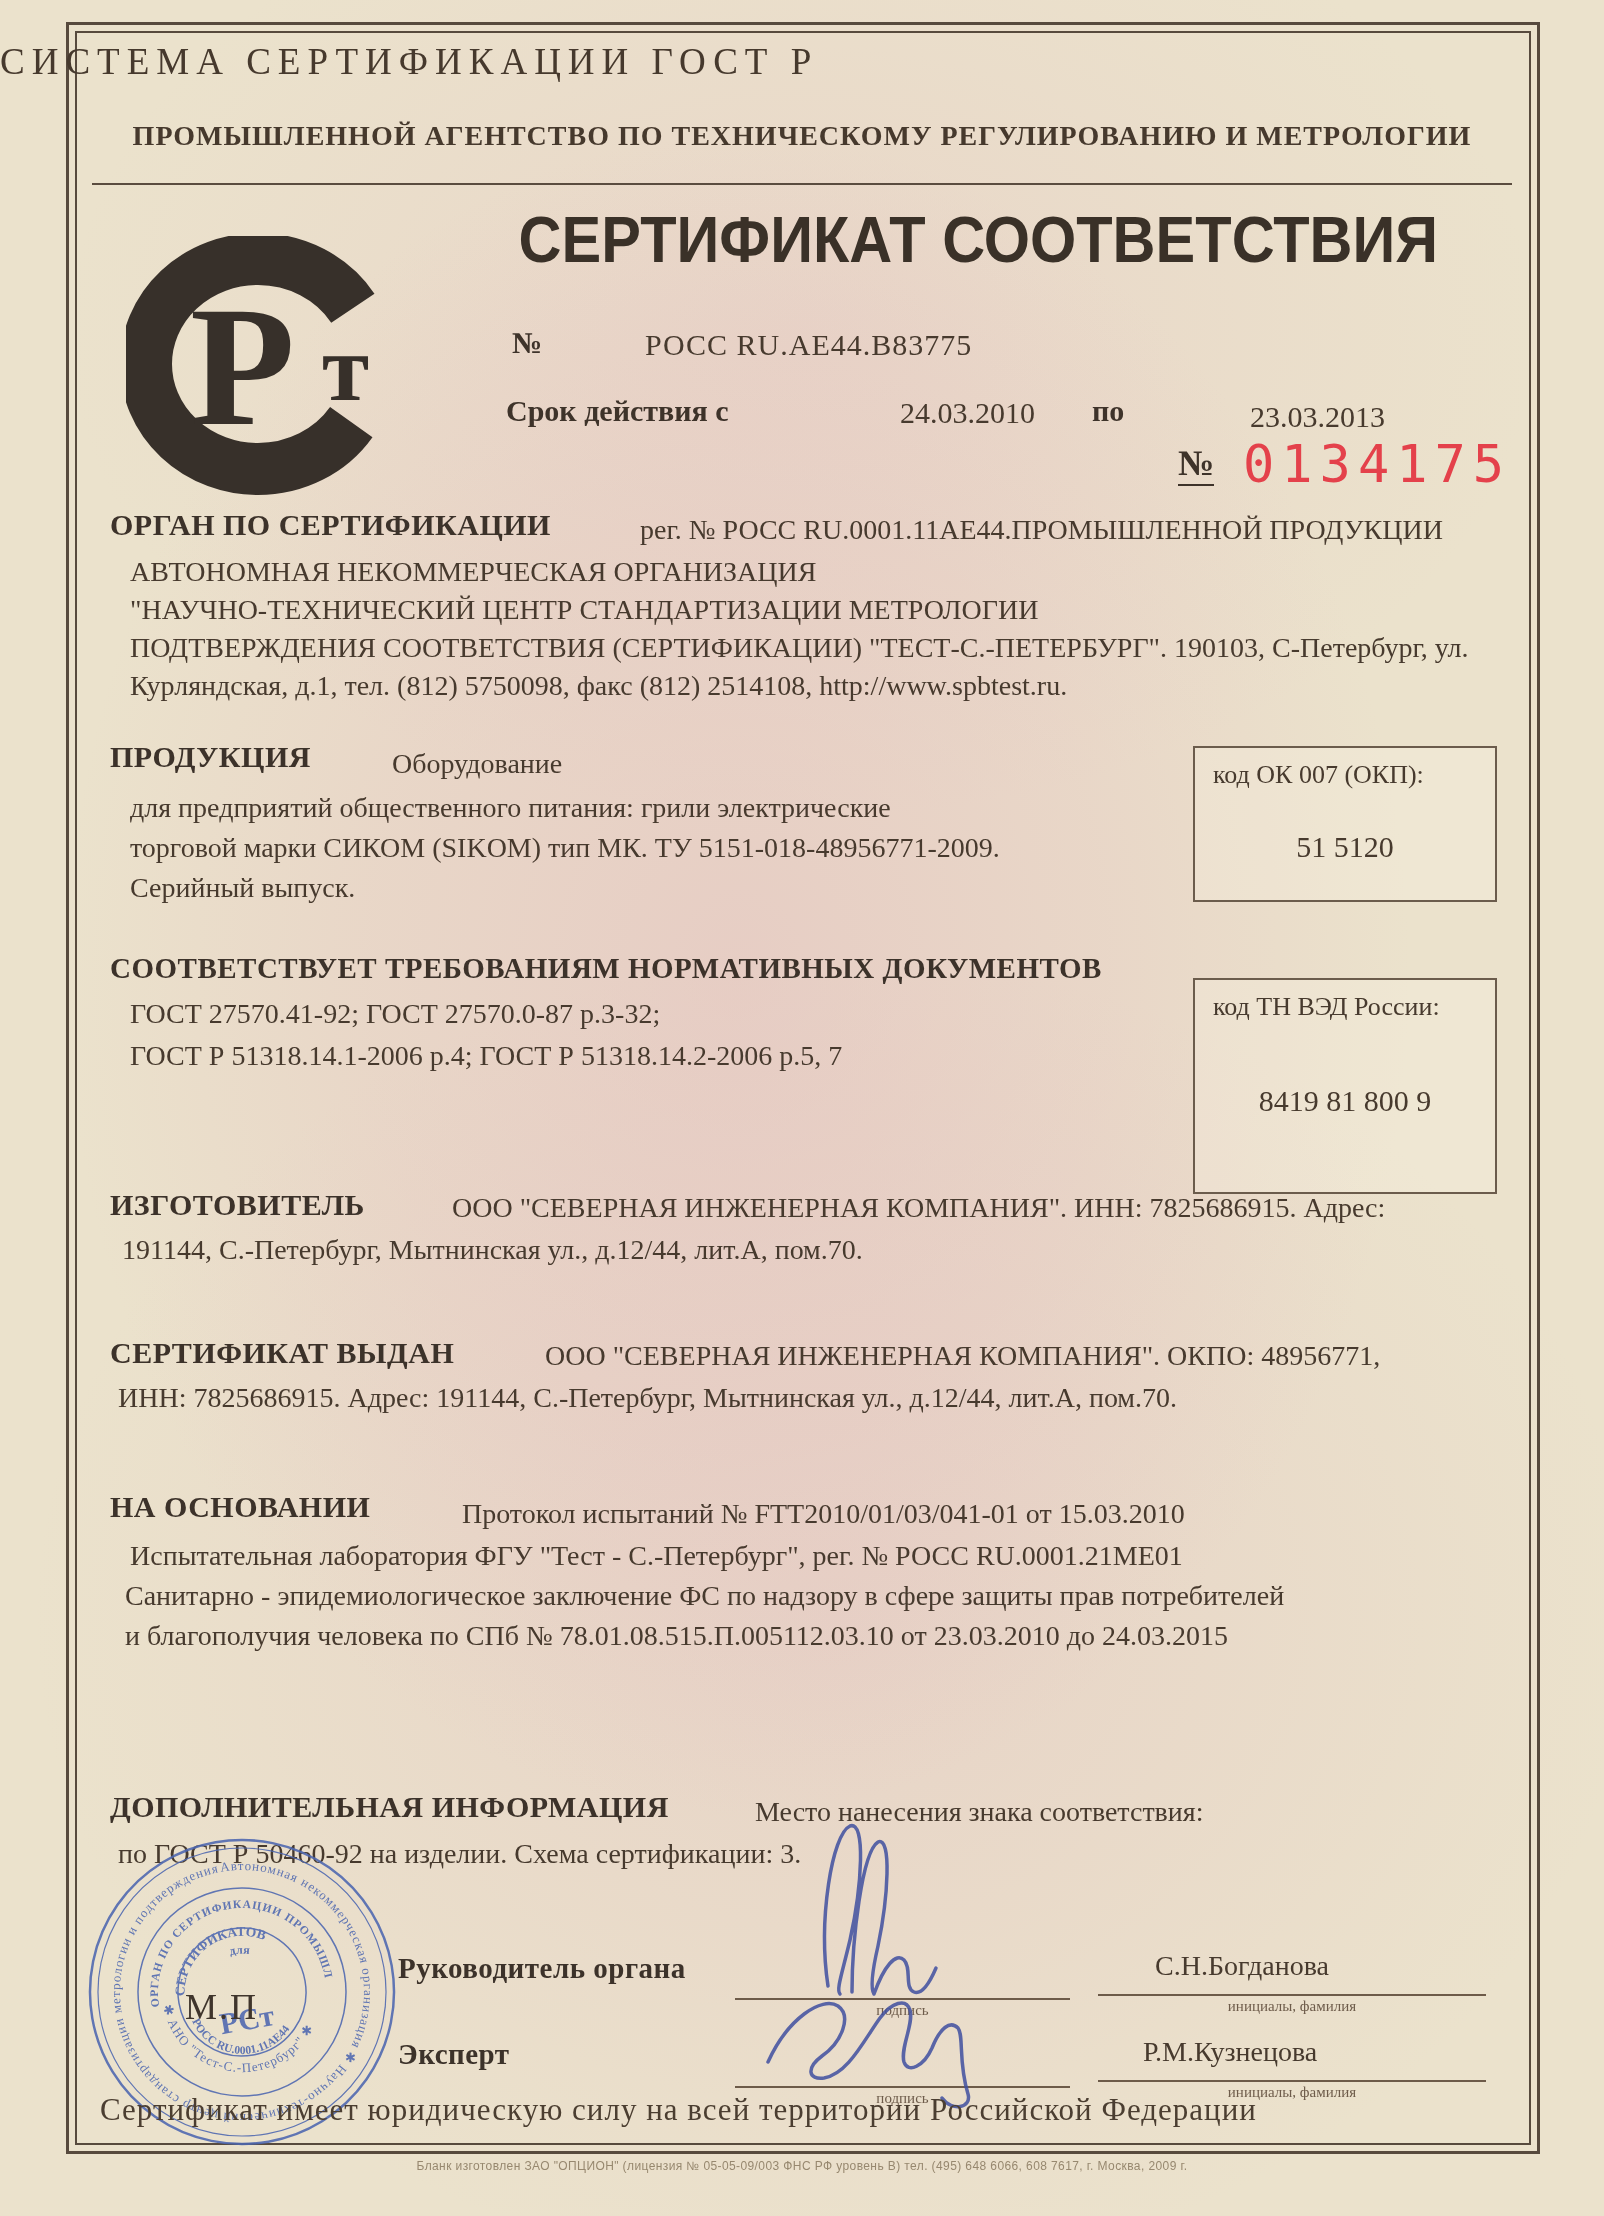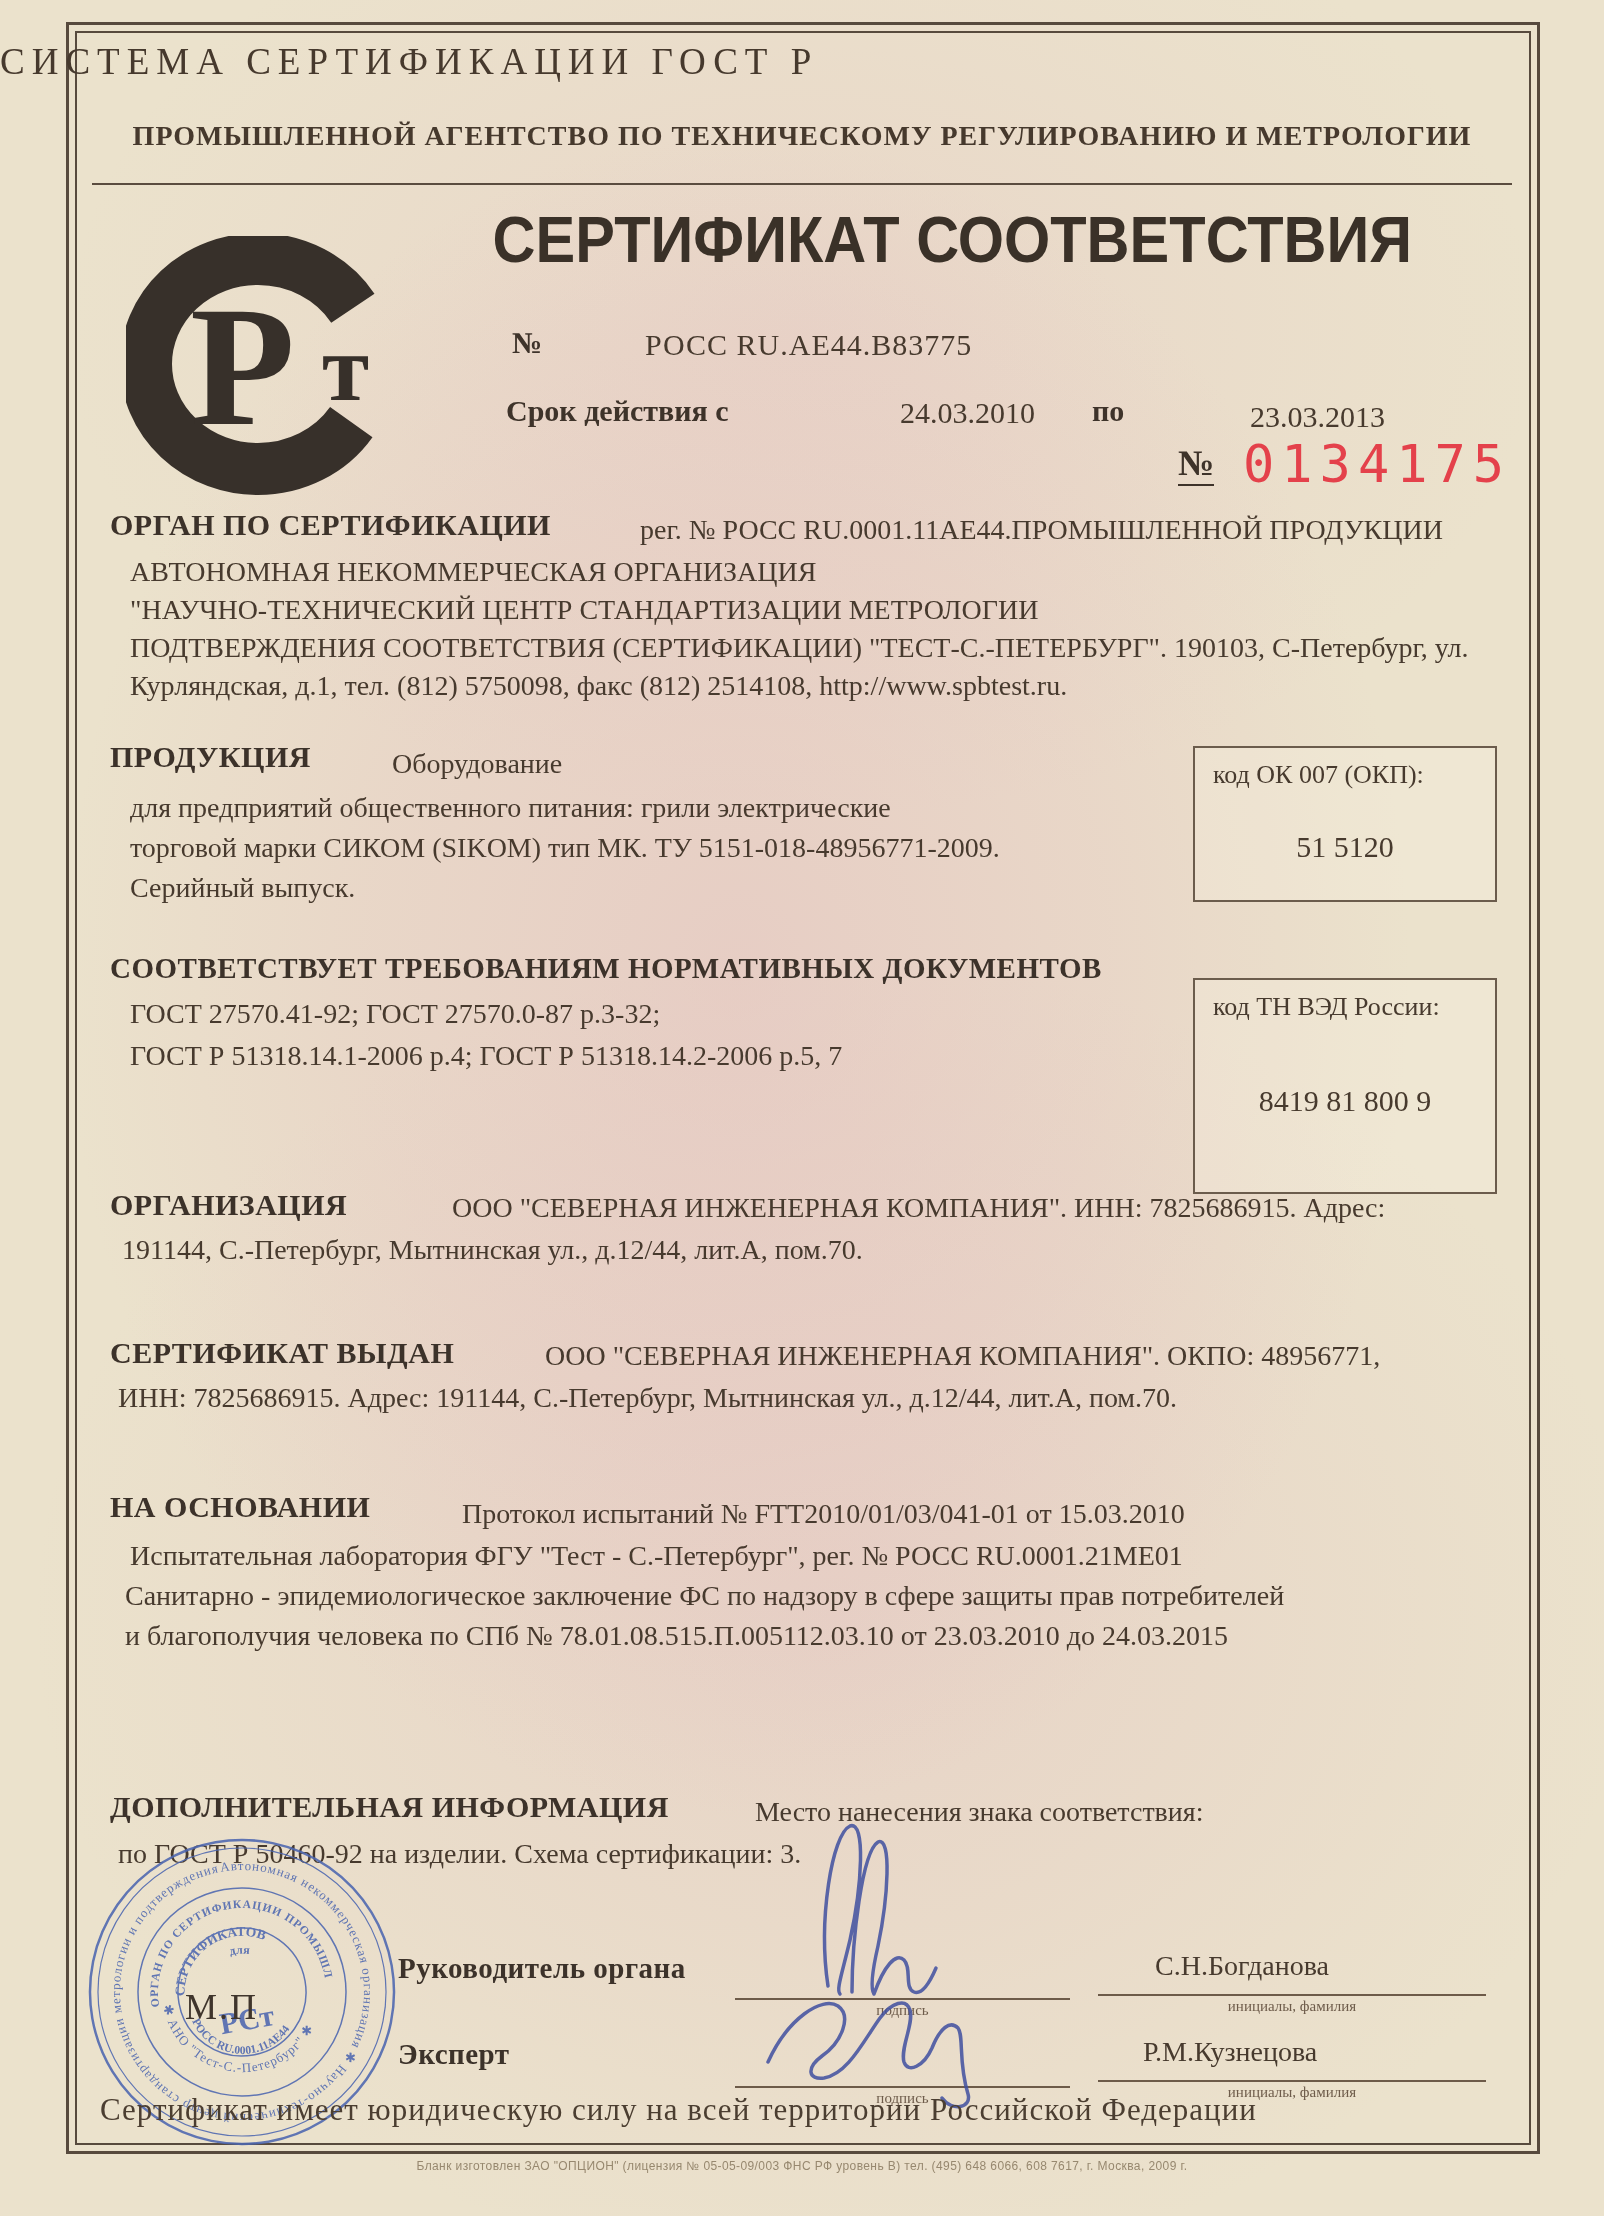--- a/index.html
+++ b/index.html
@@ -11,21 +11,21 @@
       radial-gradient(50% 30% at 52% 73%, rgba(222,176,186,.30) 0%, rgba(222,176,186,0) 100%),
       radial-gradient(46% 22% at 50% 15%, rgba(226,182,190,.28) 0%, rgba(226,182,190,0) 100%),
       #ebe2cc;
   }
   .abs{position:absolute;}
   .frame-outer{left:66px;top:22px;width:1468px;height:2126px;border:3px solid #574a3d;}
   .frame-inner{position:absolute;left:6px;top:6px;right:6px;bottom:6px;border:2px solid #574a3d;}
   .hdr1{left:0;right:0;top:40px;text-align:left;font-weight:normal;font-size:37px;letter-spacing:7px;color:#46392d;}
   .hdr2{left:0;right:0;top:120px;text-align:center;font-weight:bold;font-size:28px;letter-spacing:1px;color:#46392d;}
   .hdr-rule{left:92px;width:1420px;top:183px;height:2px;background:#5a4c3f;}
-  .doc-title{left:422px;top:203px;width:1060px;text-align:center;font-family:"Liberation Sans",sans-serif;
+  .doc-title{left:448px;top:203px;width:1060px;text-align:center;font-family:"Liberation Sans",sans-serif;
              font-weight:bold;font-size:64px;color:#3a3128;white-space:nowrap;}
   .doc-title>span{display:inline-block;transform:scaleX(.93);transform-origin:center;}
   .lbl-b{font-weight:bold;color:#3e332a;}
   .t30{font-size:30px;}
   .red-num{font-family:"DejaVu Sans Mono",monospace;font-size:52px;color:#e4414b;letter-spacing:7px;}
   .sec-h{font-weight:bold;font-size:30px;color:#3c322a;letter-spacing:.5px;white-space:nowrap;}
   .bl{font-size:28px;white-space:nowrap;}
   .code-box{border:2px solid #6b5c4c;background:rgba(250,246,232,.25);}
   .code-label{font-size:26px;padding:12px 0 0 18px;}
   .code-value{font-size:30px;text-align:center;}
@@ -91,21 +91,21 @@
   </div>
 
   <div class="abs sec-h" style="left:110px;top:952px;font-size:29px;">СООТВЕТСТВУЕТ ТРЕБОВАНИЯМ НОРМАТИВНЫХ ДОКУМЕНТОВ</div>
   <div class="abs bl" style="left:130px;top:998px;">ГОСТ 27570.41-92; ГОСТ 27570.0-87 р.3-32;</div>
   <div class="abs bl" style="left:130px;top:1040px;">ГОСТ Р 51318.14.1-2006 р.4; ГОСТ Р 51318.14.2-2006 р.5, 7</div>
   <div class="abs code-box" style="left:1193px;top:978px;width:300px;height:212px;">
     <div class="code-label">код ТН ВЭД России:</div>
     <div class="code-value" style="margin-top:62px;">8419 81 800 9</div>
   </div>
 
-  <div class="abs sec-h" style="left:110px;top:1188px;">ОРГАНИЗАЦИЯ</div>
+  <div class="abs sec-h" style="left:110px;top:1188px;">ИЗГОТОВИТЕЛЬ</div>
   <div class="abs bl" style="left:452px;top:1192px;">ООО "СЕВЕРНАЯ ИНЖЕНЕРНАЯ КОМПАНИЯ". ИНН: 7825686915. Адрес:</div>
   <div class="abs bl" style="left:122px;top:1234px;">191144, С.-Петербург, Мытнинская ул., д.12/44, лит.А, пом.70.</div>
 
   <div class="abs sec-h" style="left:110px;top:1336px;">СЕРТИФИКАТ ВЫДАН</div>
   <div class="abs bl" style="left:545px;top:1340px;">ООО "СЕВЕРНАЯ ИНЖЕНЕРНАЯ КОМПАНИЯ". ОКПО: 48956771,</div>
   <div class="abs bl" style="left:118px;top:1382px;">ИНН: 7825686915. Адрес: 191144, С.-Петербург, Мытнинская ул., д.12/44, лит.А, пом.70.</div>
 
   <div class="abs sec-h" style="left:110px;top:1490px;">НА ОСНОВАНИИ</div>
   <div class="abs bl" style="left:462px;top:1498px;">Протокол испытаний № FTT2010/01/03/041-01 от 15.03.2010</div>
   <div class="abs bl" style="left:130px;top:1540px;">Испытательная лаборатория ФГУ "Тест - С.-Петербург", рег. № РОСС RU.0001.21МЕ01</div>

